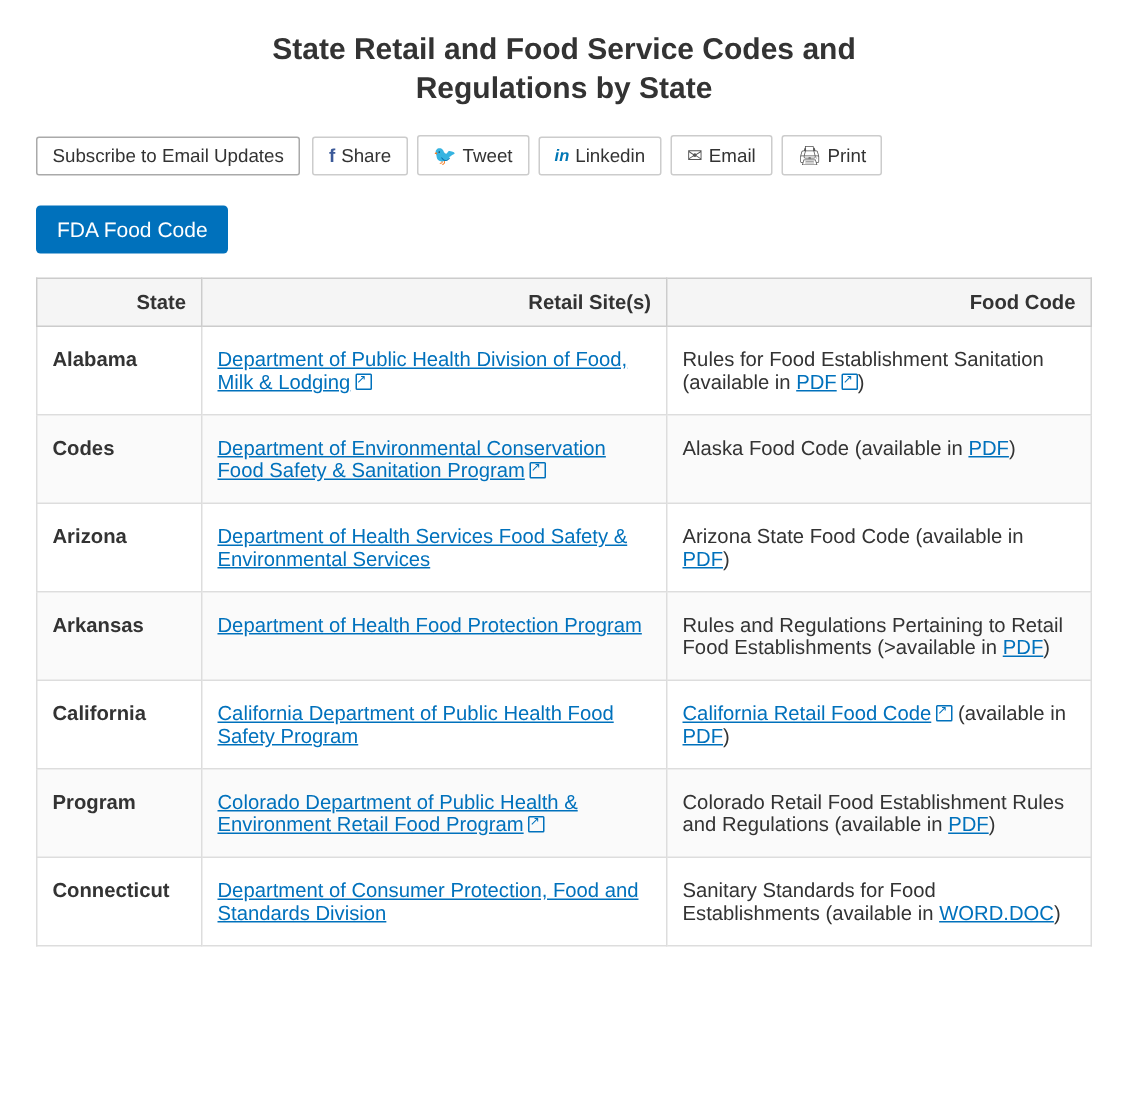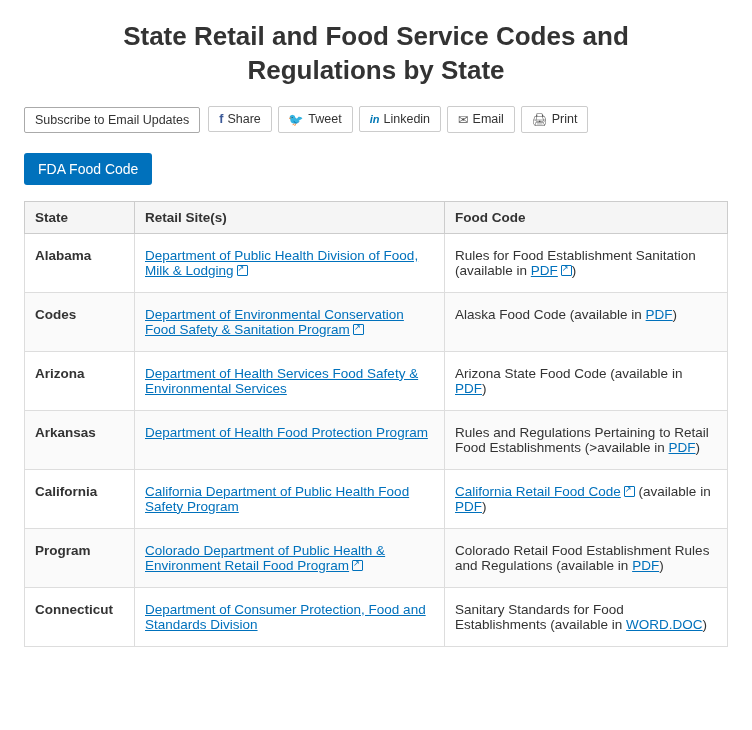--- a/index.html
+++ b/index.html
@@ -5,21 +5,21 @@
     * { box-sizing: border-box; margin: 0; padding: 0; }
     body {
       font-family: Arial, sans-serif;
       font-size: 14px;
       color: #333;
       background: #fff;
       padding: 20px 24px;
       max-width: 752px;
     }
     h1 {
-      font-size: 26px;
+      font-size: 20px;
       font-weight: 900;
       text-align: center;
       line-height: 1.3;
       margin-bottom: 18px;
     }
     .toolbar {
       display: flex;
       align-items: flex-end;
       gap: 8px;
       margin-bottom: 20px;
@@ -73,21 +73,21 @@
 
     table {
       width: 100%;
       border-collapse: collapse;
       font-size: 13.5px;
     }
     thead tr {
       background: #f5f5f5;
     }
     th {
-      text-align: left;
+      text-align: right;
       padding: 8px 10px;
       font-weight: bold;
       font-size: 13.5px;
       border: 1px solid #ccc;
     }
     td {
       padding: 14px 10px;
       border: 1px solid #ddd;
       vertical-align: top;
     }

